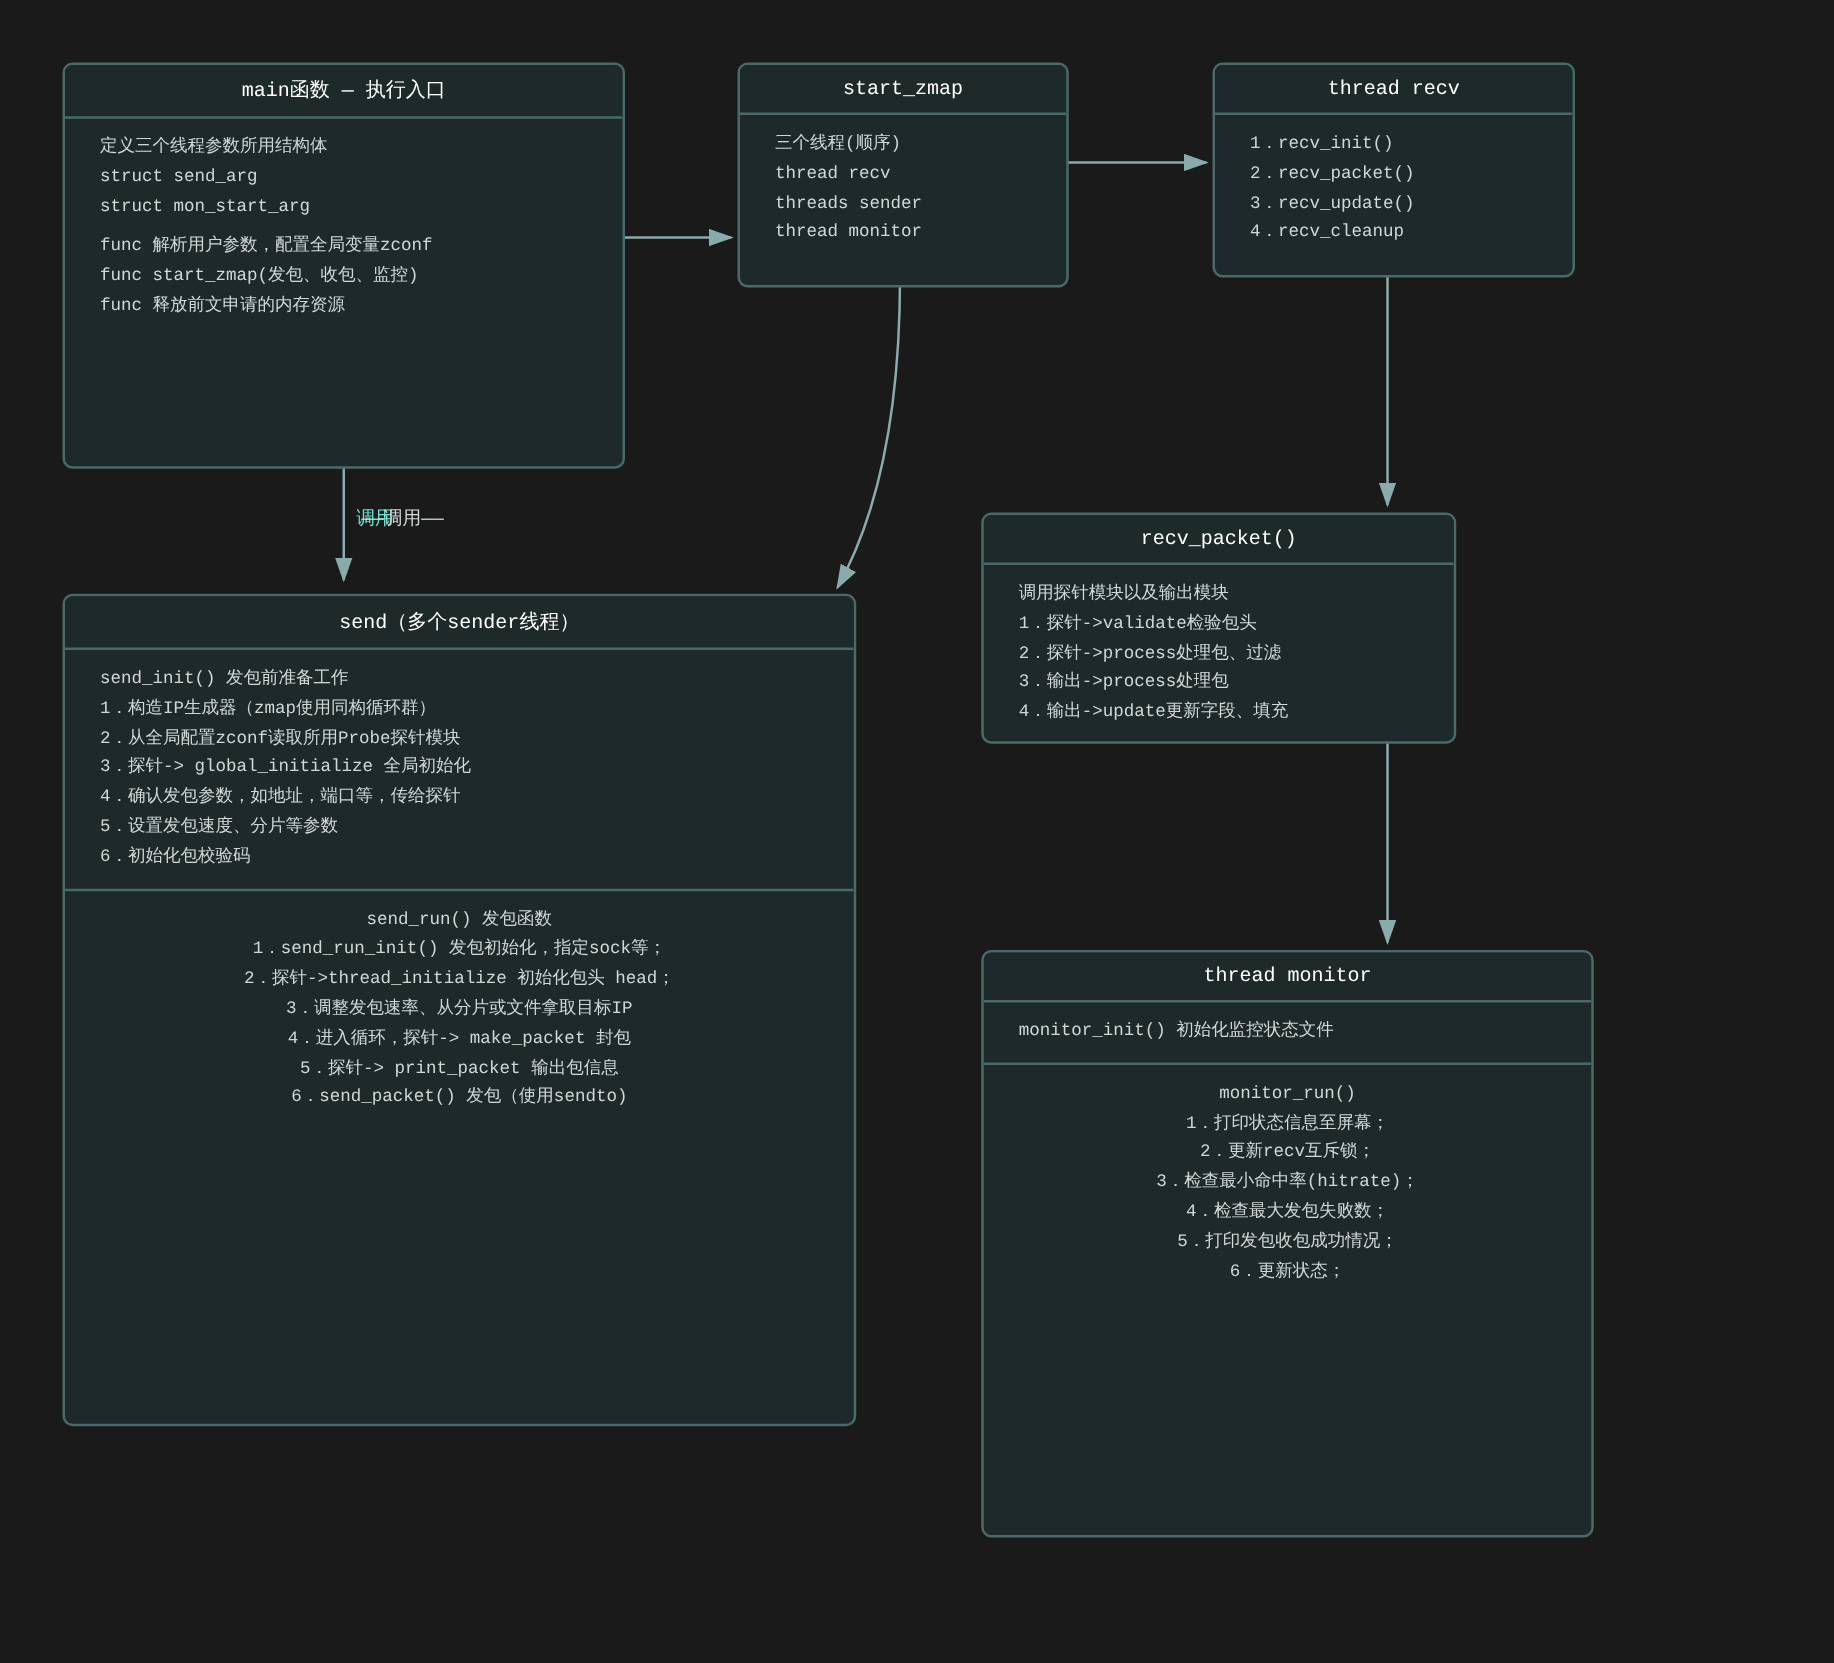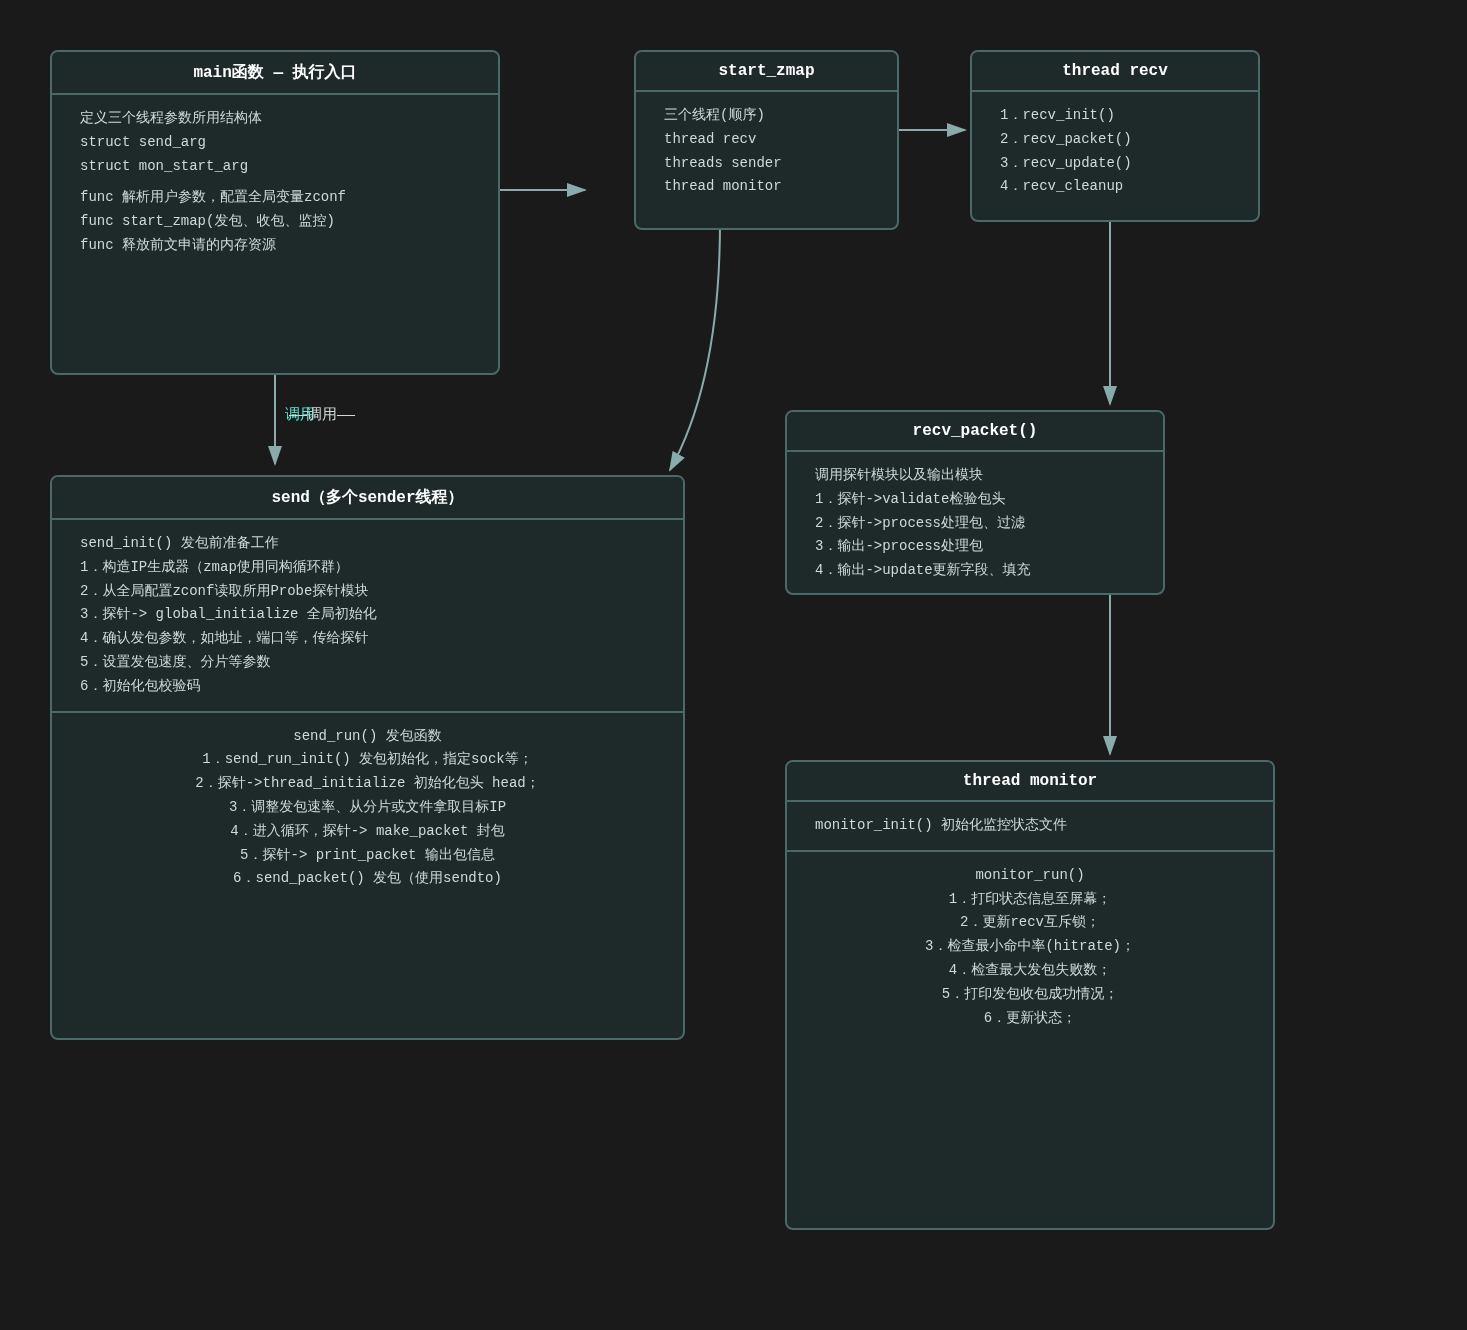--- a/index.html
+++ b/index.html
@@ -23,21 +23,21 @@
       border: 2px solid #4a6a6a;
       border-radius: 8px;
       padding: 0;
       overflow: hidden;
     }
     .box-header {
       background: #1e2a2a;
       border-bottom: 2px solid #4a6a6a;
       padding: 10px 15px;
       text-align: center;
-      font-weight: bold;
+      font-weight: normal;
       font-size: 16px;
       color: #ffffff;
     }
     .box-content {
       padding: 12px 28px;
       font-size: 14px;
       line-height: 1.7;
       color: #d0d8d8;
     }
     .box-section {
@@ -97,21 +97,21 @@
     <div class="box-content">
       <div>定义三个线程参数所用结构体</div>
       <div>struct send_arg</div>
       <div>struct mon_start_arg</div>
       <div style="margin-top:8px;">func 解析用户参数，配置全局变量zconf</div>
       <div>func start_zmap(发包、收包、监控)</div>
       <div>func 释放前文申请的内存资源</div>
     </div>
   </div>
 
-  <div class="box" style="left:560px; top:20px; width:265px; height:180px;margin-left:44px;">
+  <div class="box" style="left:560px; top:20px; width:265px; height:180px;">
     <div class="box-header">start_zmap</div>
     <div class="box-content">
       <div>三个线程(顺序)</div>
       <div>thread recv</div>
       <div>threads sender</div>
       <div>thread monitor</div>
     </div>
   </div>
 
   <div class="box" style="left:940px; top:20px; width:290px; height:172px;">
@@ -128,21 +128,21 @@
     <div class="box-header">recv_packet()</div>
     <div class="box-content">
       <div>调用探针模块以及输出模块</div>
       <div>1．探针-&gt;validate检验包头</div>
       <div>2．探针-&gt;process处理包、过滤</div>
       <div>3．输出-&gt;process处理包</div>
       <div>4．输出-&gt;update更新字段、填充</div>
     </div>
   </div>
 
-  <div class="box" style="left:20px; top:445px; width:635px; height:565px;">
+  <div class="box" style="left:20px; top:445px; width:635px; height:666px;">
     <div class="box-header">send（多个sender线程）</div>
     <div class="box-content">
       <div>send_init() 发包前准备工作</div>
       <div>1．构造IP生成器（zmap使用同构循环群）</div>
       <div>2．从全局配置zconf读取所用Probe探针模块</div>
       <div>3．探针-&gt; global_initialize 全局初始化</div>
       <div>4．确认发包参数，如地址，端口等，传给探针</div>
       <div>5．设置发包速度、分片等参数</div>
       <div>6．初始化包校验码</div>
     </div>

